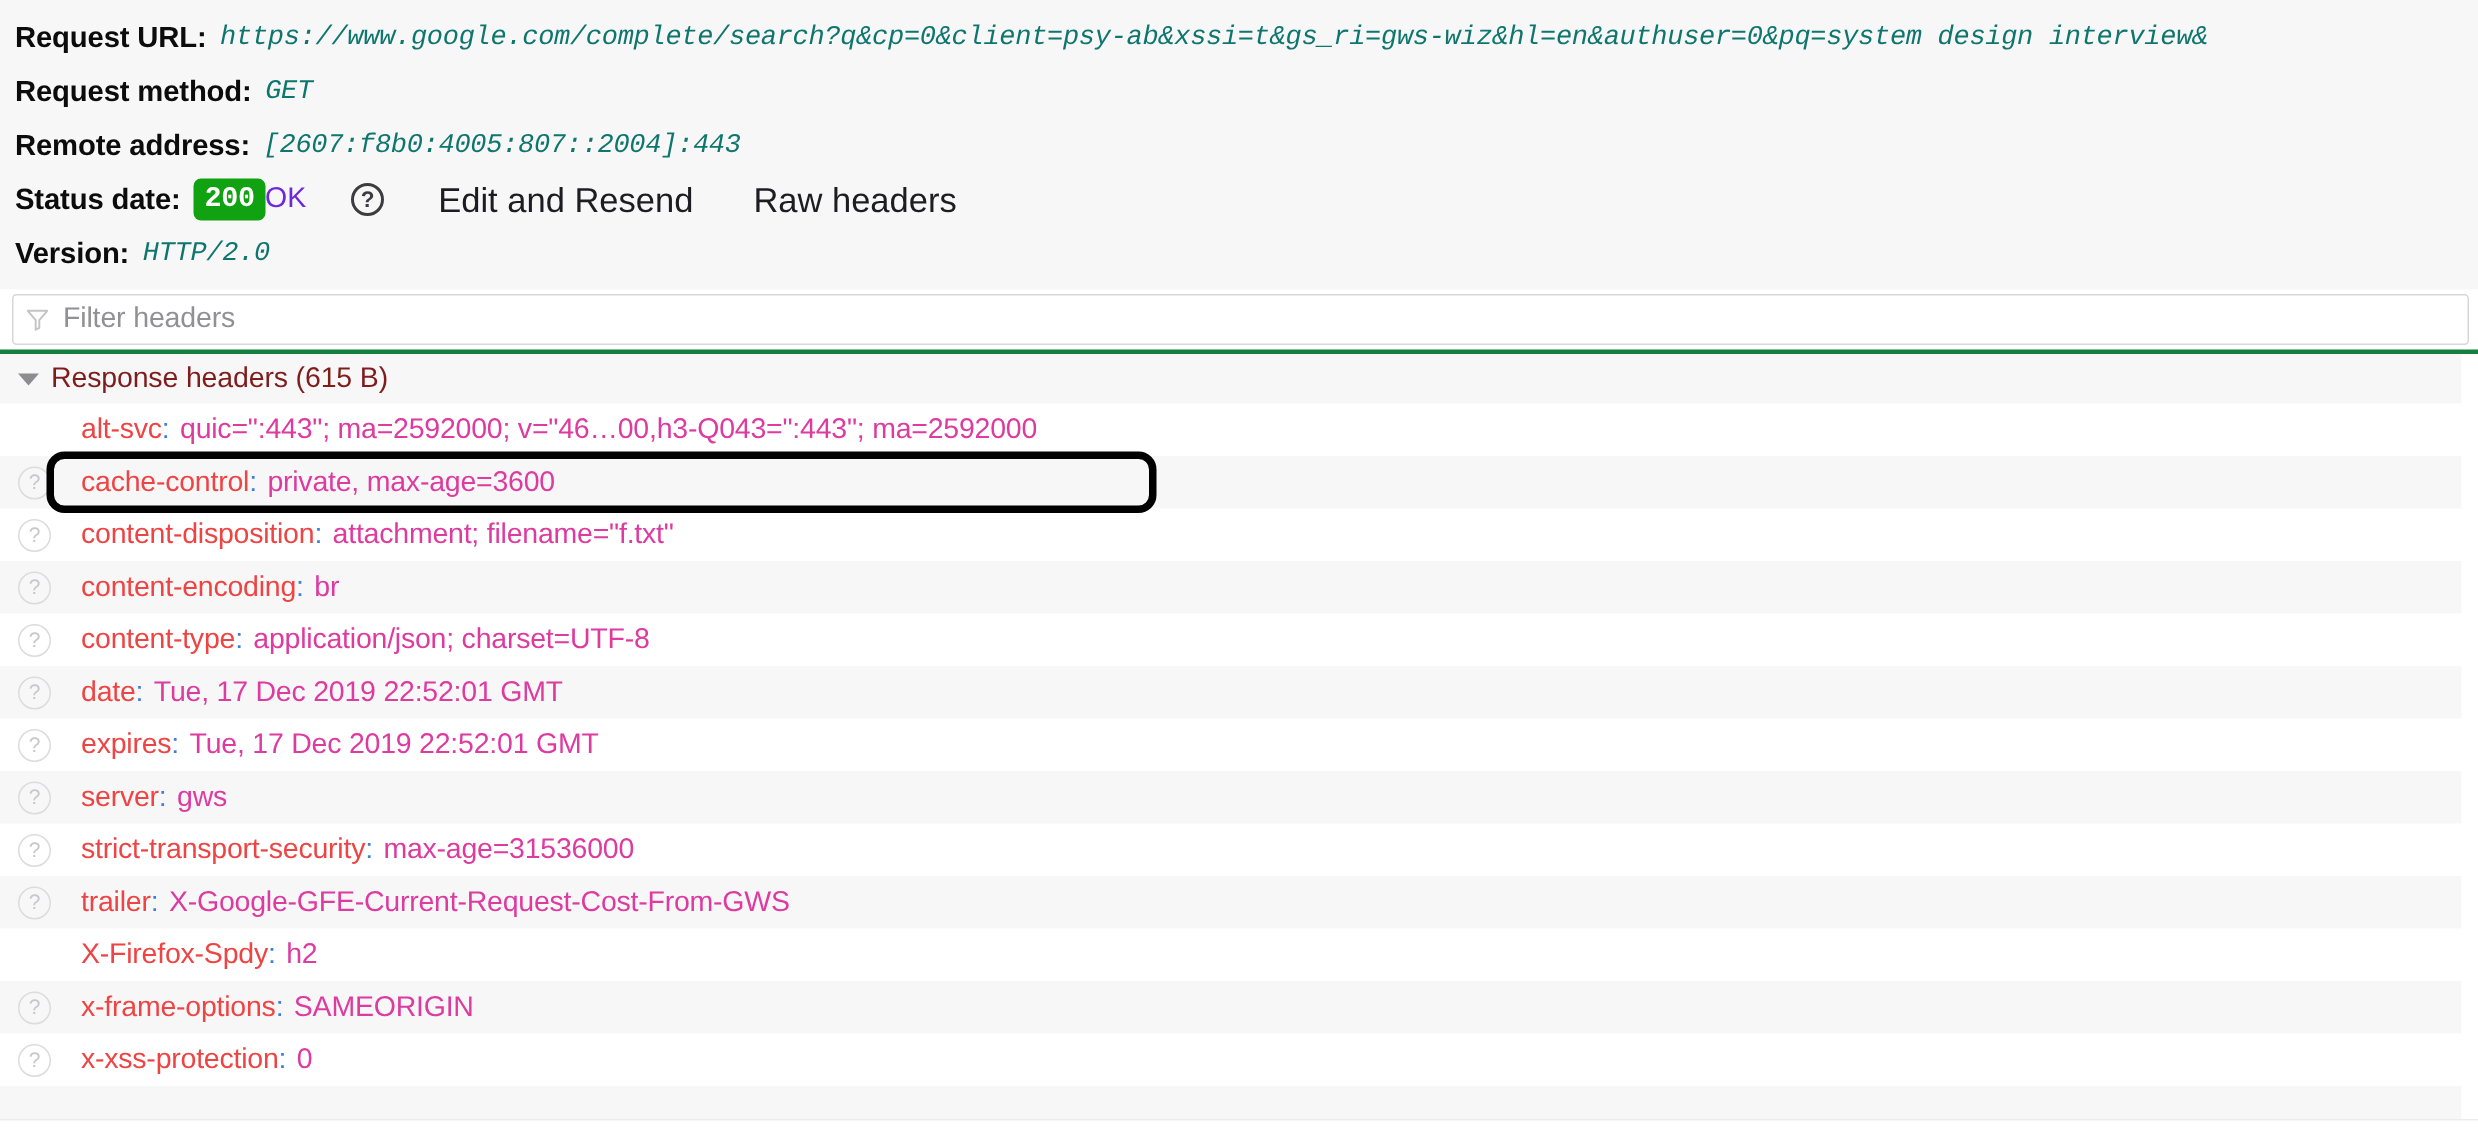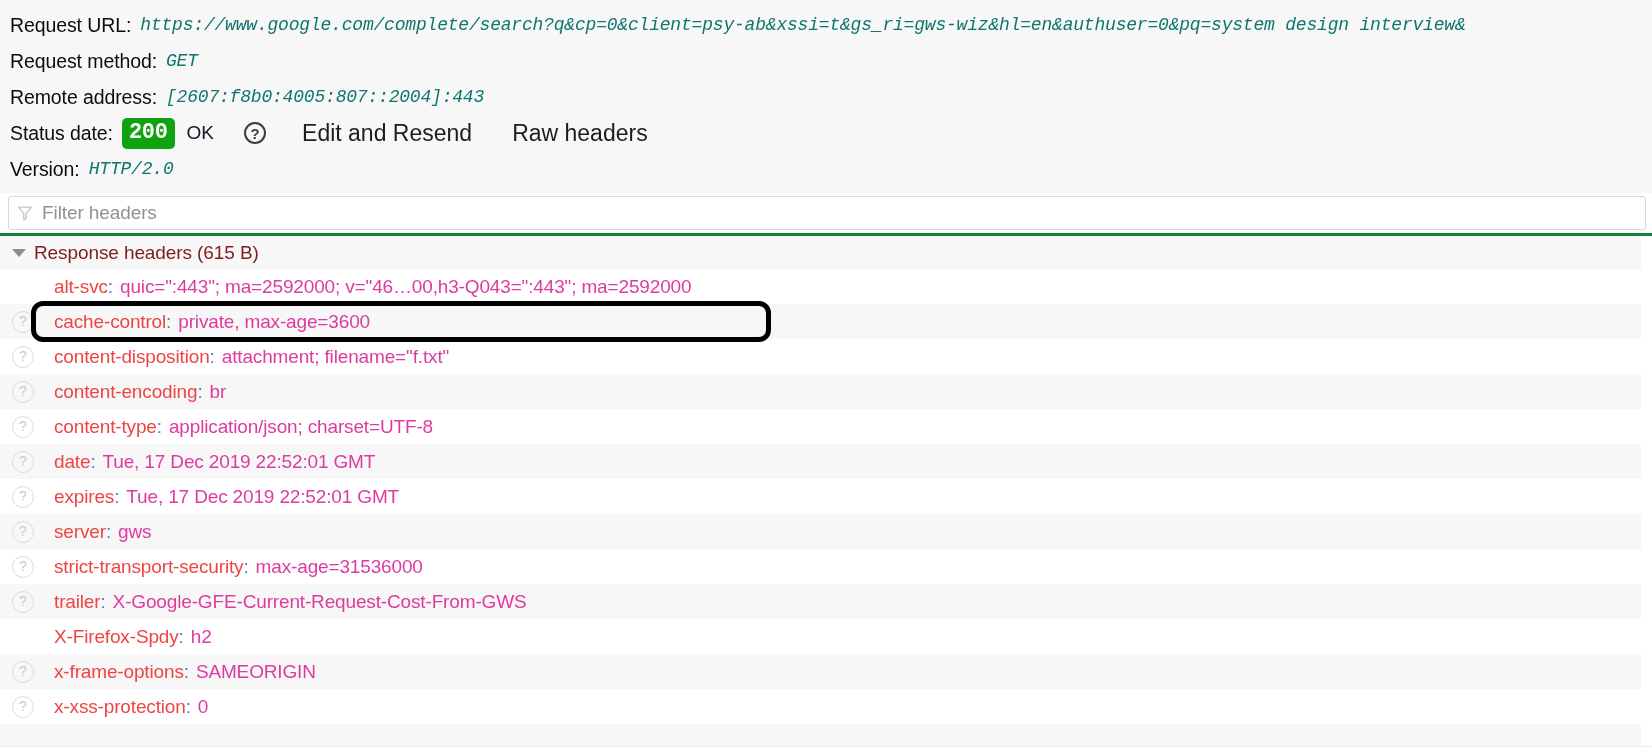--- a/index.html
+++ b/index.html
@@ -34,53 +34,52 @@
   .sum-row {
     display: flex;
     align-items: center;
     height: 36px;
     padding: 0 10px;
     white-space: nowrap;
     overflow: hidden;
   }
   .sum-label {
     font-size: 19.5px;
-    font-weight: 400;
+    font-weight: 700;
     color: #0c0c0d;
     flex: 0 0 auto;
     letter-spacing: -0.1px;
   }
   .sum-value {
     font-family: "Liberation Mono", "DejaVu Sans Mono", monospace;
     font-size: 18px;
     color: #0f766e;
     margin-left: 9px;
     flex: 0 0 auto;
     letter-spacing: -0.2px;
     font-style: italic;
   }
 
   
   .status-badge {
     display: inline-block;
     background: #10a210;
     color: #ffffff;
     font-family: "Liberation Mono", "DejaVu Sans Mono", monospace;
-    font-size: 22px;
+    font-size: 19px;
     font-weight: 700;
     line-height: 1;
     padding: 4px 7px 5px 7px;
     border-radius: 5px;
     margin-left: 9px;
     letter-spacing: -0.3px;
   }
   .status-text {
     font-size: 19px;
-    color: #0f172a;
-    margin-left: 12px;
+    color: #6d28d9;
     font-family: "Liberation Sans", sans-serif;
   }
   .help-circle {
     width: 22px;
     height: 22px;
     border-radius: 50%;
     border: 2px solid #3d3d41;
     color: #3d3d41;
     font-size: 15px;
     line-height: 19px;

